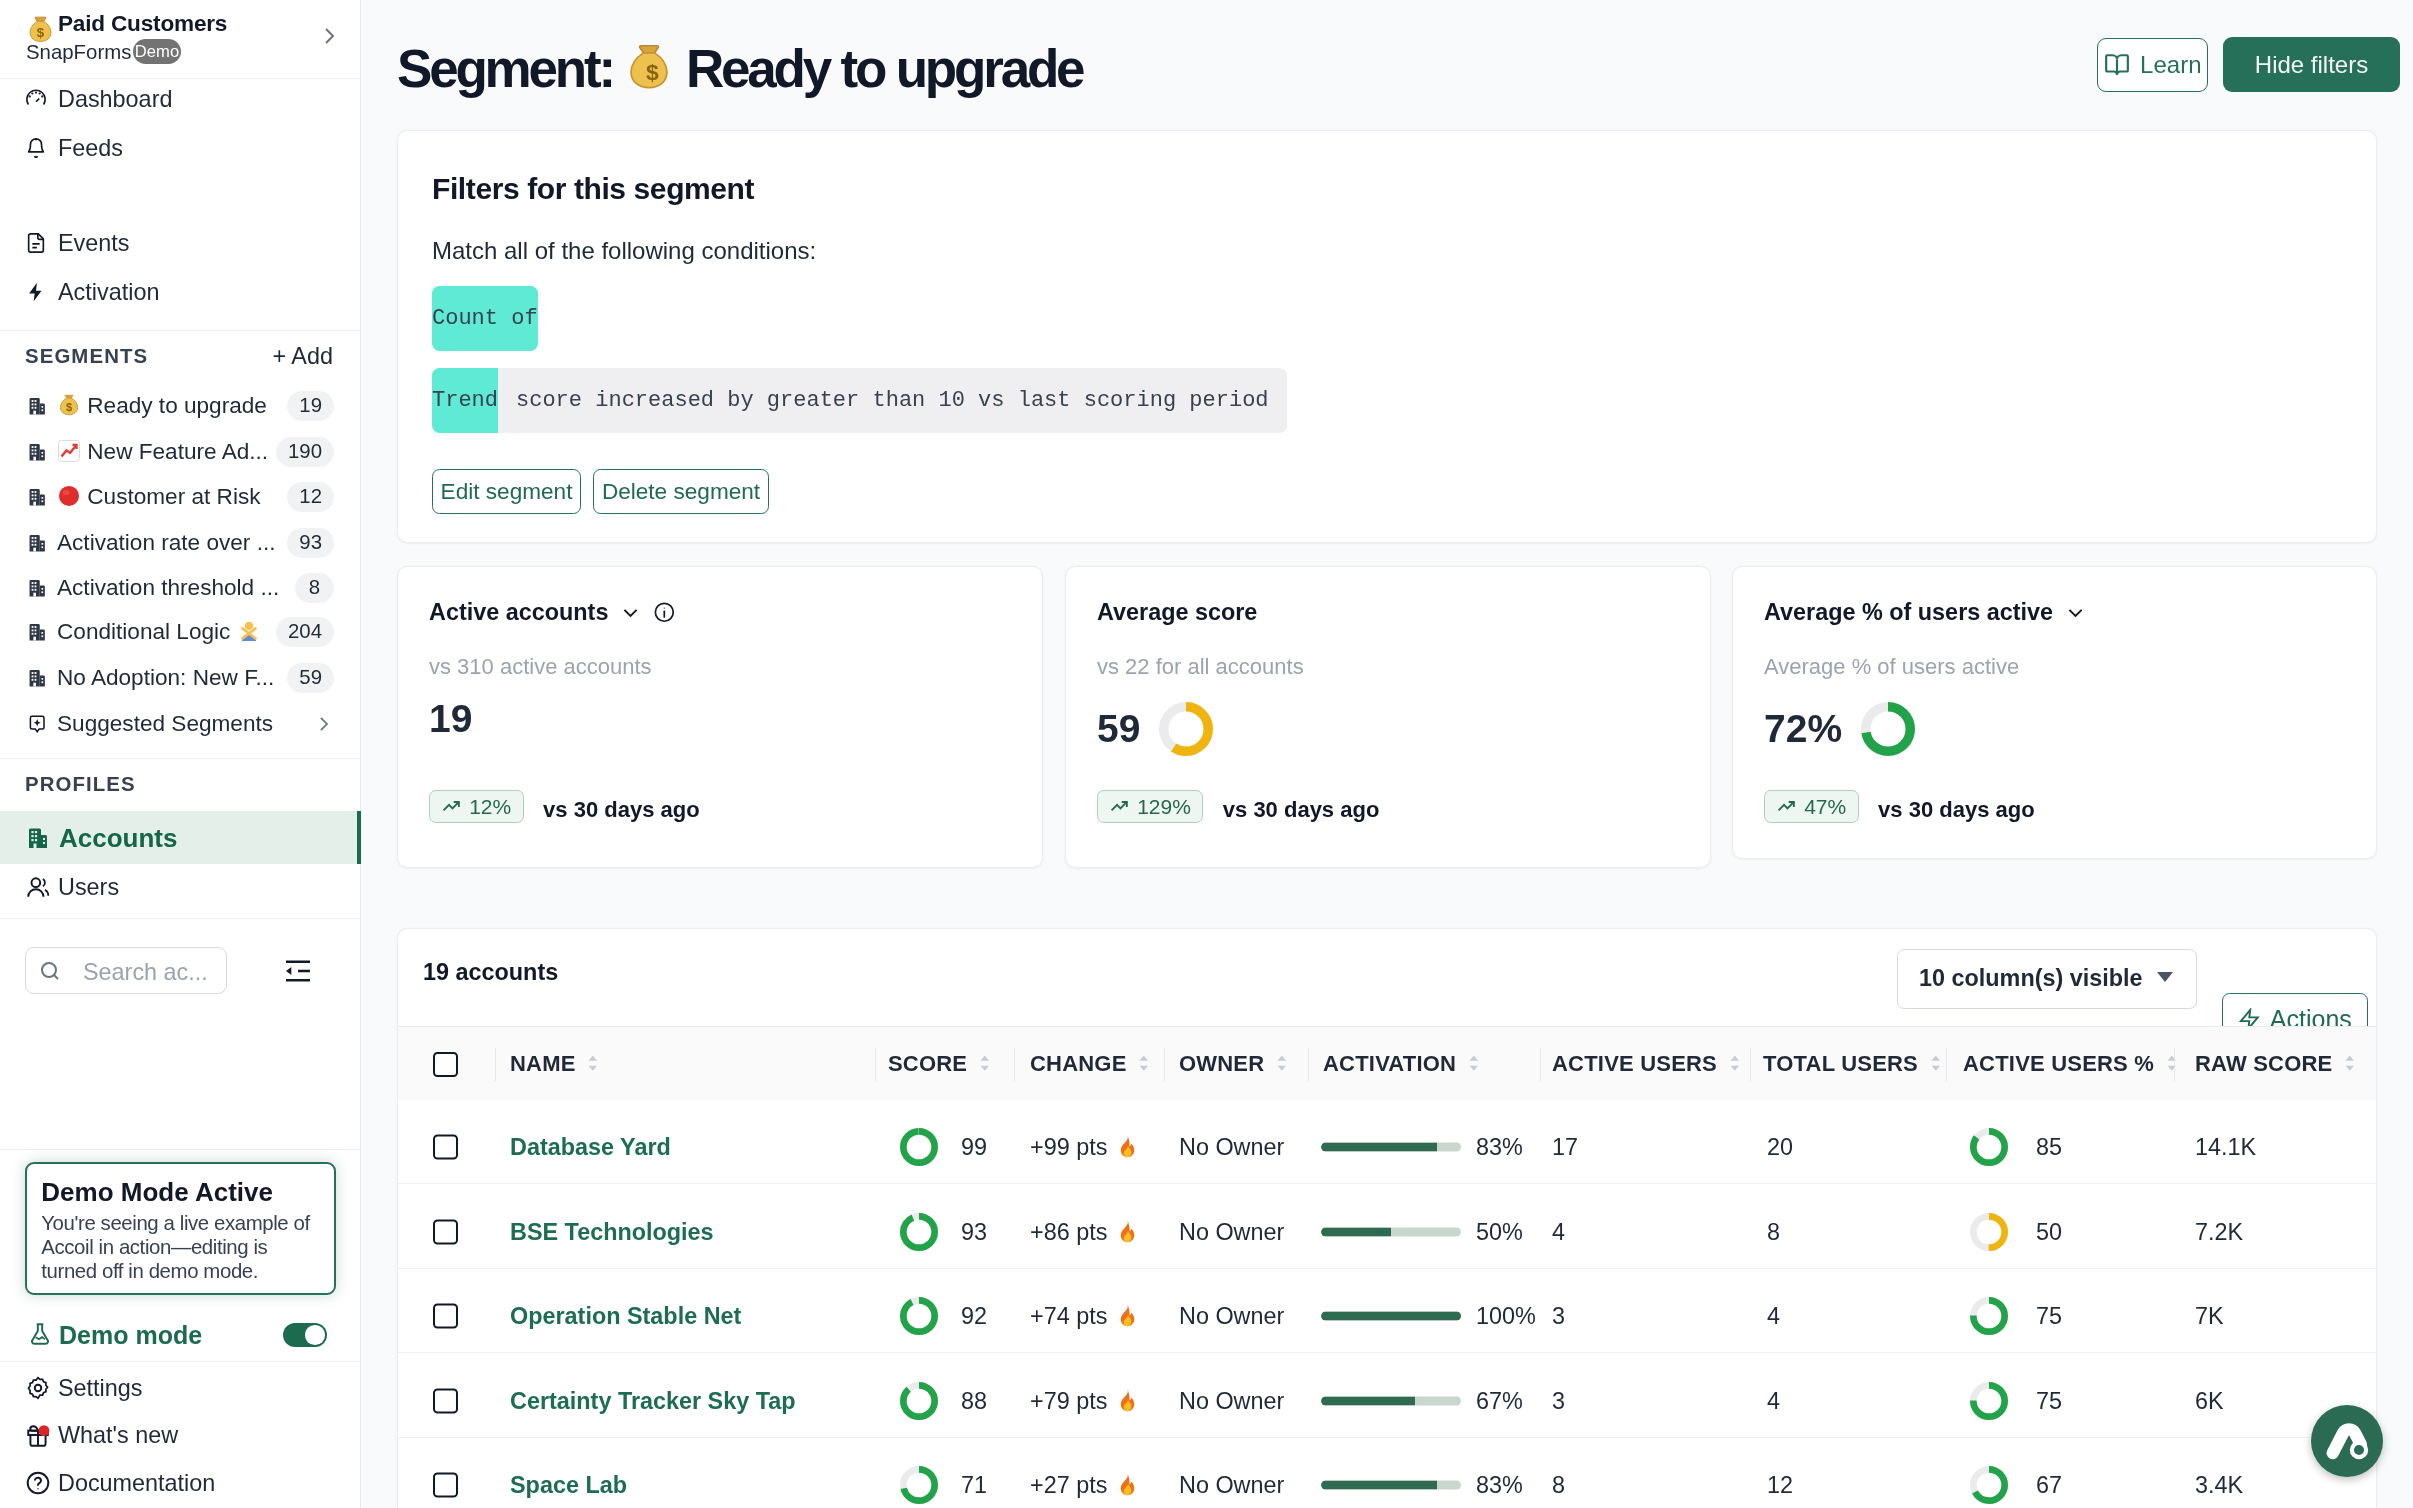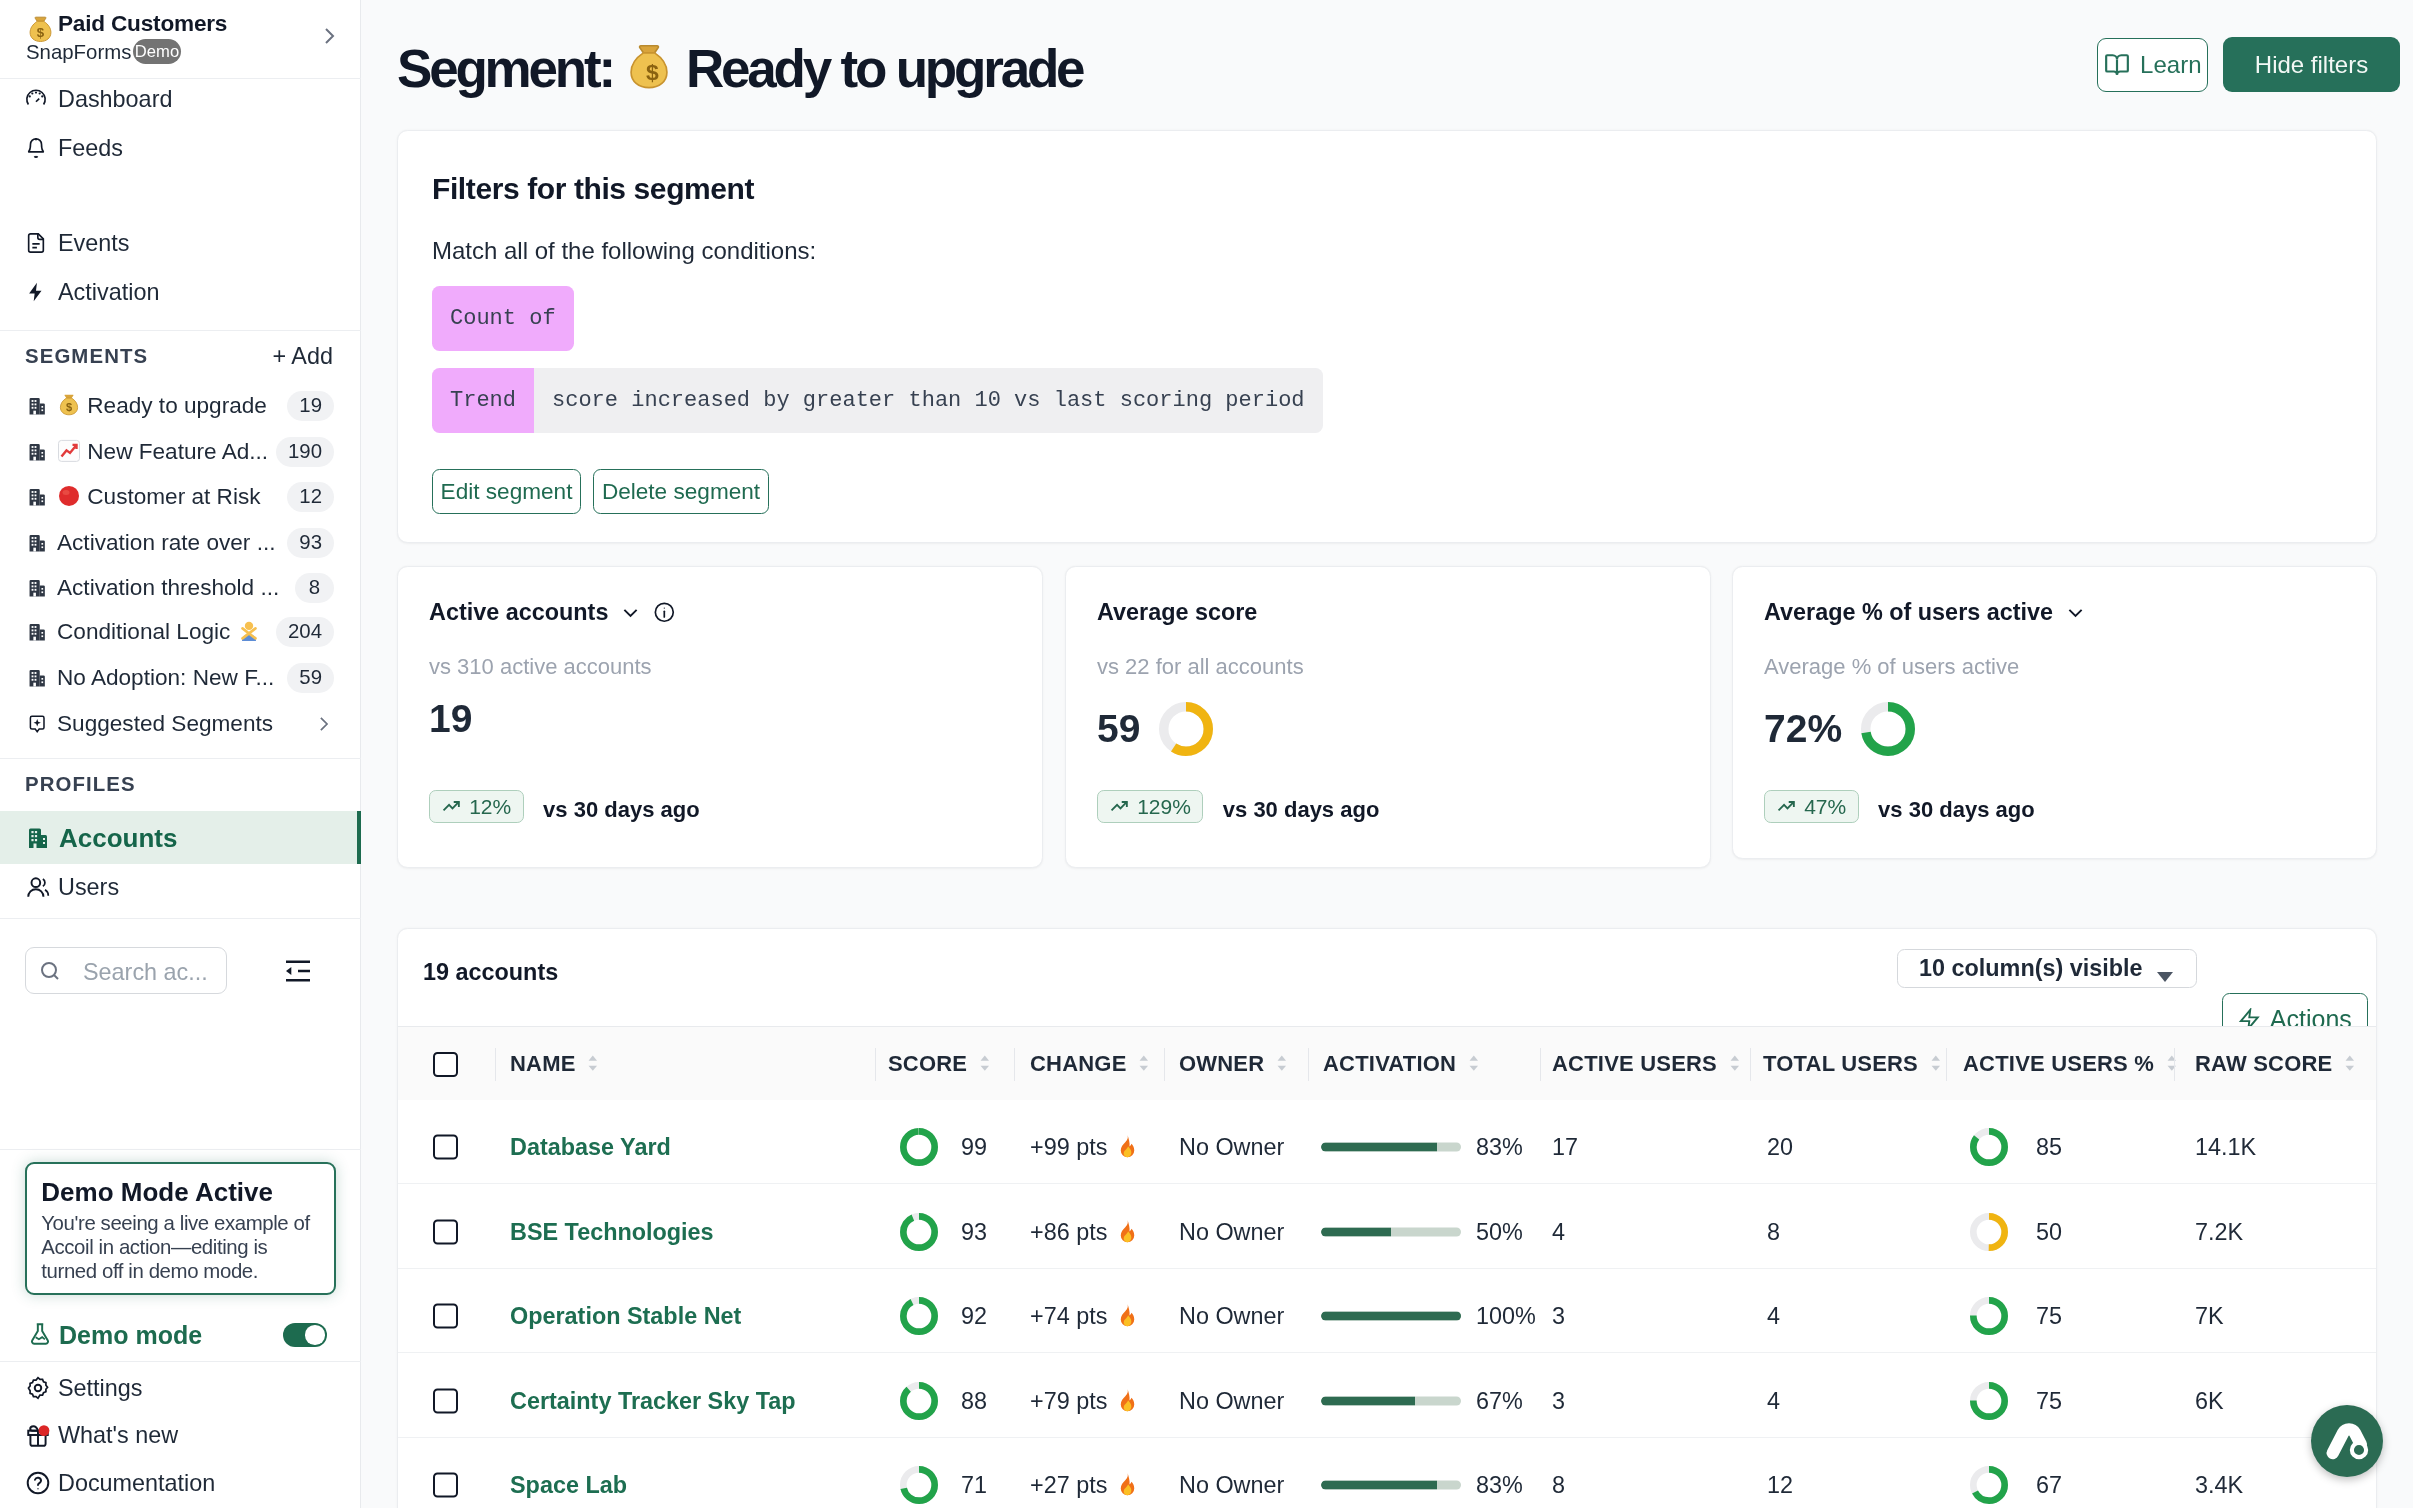--- a/index.html
+++ b/index.html
@@ -26,37 +26,37 @@
 .card { position:absolute; background:#fff; border:0.8px solid #ebedf0; border-radius:10.6px; box-shadow:0 0.8px 2.3px rgba(0,0,0,0.05); }
 h1 { position:absolute; left:35px; top:38px; font-size:53px; font-weight:700; color:#111827; letter-spacing:-3.2px; }
 .btn-learn { position:absolute; left:1735px; top:38px; width:111px; height:54px; border:1.5px solid #26705a; border-radius:9px; background:#fff; color:#26705a; display:flex; align-items:center; justify-content:center; gap:10.6px; font-size:24px; font-weight:400; }
 .btn-hide { position:absolute; left:1861px; top:37px; width:177px; height:55px; background:#26705a; border-radius:9px; color:#f3f8f5; display:flex; align-items:center; justify-content:center; font-size:24px; }
 
 
 #filters { left:35px; top:130px; width:1980px; height:413px; }
 #filters h2 { position:absolute; left:34px; top:41px; font-size:30px; font-weight:700; color:#111827; letter-spacing:-0.4px; }
 #filters .match { position:absolute; left:34px; top:106px; font-size:24px; color:#1f2937; }
 .chip { position:absolute; left:34px; display:flex; border-radius:7.5px; overflow:hidden; font-family:"Liberation Mono", monospace; font-size:22px; color:#374151; }
-.chip .k { background:#f0abfc; padding:0 18px; display:flex; align-items:center; }
+.chip .k { background:#5eead4; padding:0 0; display:flex; align-items:center; }
 .chip .v { background:#efeff1; padding:0 18px; display:flex; align-items:center; }
 .btn-outline { position:absolute; border:1.5px solid #26705a; border-radius:7.5px; background:#fff; color:#1f6a50; display:flex; align-items:center; justify-content:center; font-size:22.6px; }
 
 
 .stat-title { position:absolute; left:31px; top:32px; font-size:23.4px; font-weight:600; color:#111827; display:flex; align-items:center; gap:12px; }
 .stat-sub { position:absolute; left:31px; top:87px; font-size:22px; color:#9ca3af; }
 .stat-num { position:absolute; left:31px; top:130px; font-size:39px; font-weight:700; color:#1f2937; display:flex; align-items:center; gap:19px; }
 .num2 { top:135px !important; }
 .pillrow { position:absolute; left:31px; top:223px; display:flex; align-items:flex-end; gap:19.6px; }
 .pill { border:1.5px solid #aecfbc; background:#eef6f1; border-radius:6.8px; height:33px; display:flex; align-items:center; padding:0 11.3px; gap:7.5px; color:#25674e; font-size:21px; }
 .vs30 { font-size:22px; font-weight:700; color:#111827; }
 
 
 #tablecard { left:35px; top:928px; width:1980px; height:611px; border-radius:10.6px 10.6px 0 0; }
 .tc-count { position:absolute; left:25px; top:30px; font-size:23.4px; font-weight:700; color:#111827; }
-.tc-select { position:absolute; left:1499px; top:19.6px; width:300px; height:39px; border:1.5px solid #d5d8dc; border-radius:7.5px; background:#fff; display:flex; align-items:center; }
+.tc-select { position:absolute; left:1499px; top:19.6px; width:300px; height:60px; border:1.5px solid #d5d8dc; border-radius:7.5px; background:#fff; display:flex; align-items:center; }
 .tc-actions { position:absolute; left:1824px; top:19.6px; width:146px; height:54px; border:1.5px solid #26705a; border-radius:7.5px; background:#fff; color:#1f6a50; display:flex; align-items:center; justify-content:center; gap:9px; font-size:25px;margin-top:44px; }
 #thead { position:absolute; left:0; top:97px; width:1978px; height:75px; background:#fafafa; border-top:1.5px solid #e8eaed; border-bottom:1.5px solid #e8eaed; }
 .th { position:absolute; top:50%; transform:translateY(-50%); font-size:22px; font-weight:700; color:#1f2937; letter-spacing:0.2px; display:flex; align-items:center; gap:10.6px; white-space:nowrap; }
 .thsep { position:absolute; top:21px; height:33px; border-left:1.5px solid #e5e7eb; }
 .row { position:absolute; left:0; width:1978px; height:84px; border-bottom:1.5px solid #eff1f3; background:#fff; }
 .cell { position:absolute; top:calc(50% + 5.3px); transform:translateY(-50%); font-size:23.4px; color:#1f2937; white-space:nowrap; }
 .cname { color:#1d6e51; font-weight:600; }
 .checkbox { position:absolute; left:35px; top:calc(50% + 5.3px); transform:translateY(-50%); width:25px; height:25px; border:2.3px solid #111827; border-radius:4.5px; background:#fff; }
 .hcheckbox { position:absolute; left:35px; top:25px; width:25px; height:25px; border:2.3px solid #111827; border-radius:4.5px; background:#fff; }
 .bar { position:absolute; left:923px; top:calc(50% + 5.3px); transform:translateY(-50%); width:140px; height:9px; border-radius:5.3px; background:#c9d6cd; overflow:hidden; }

